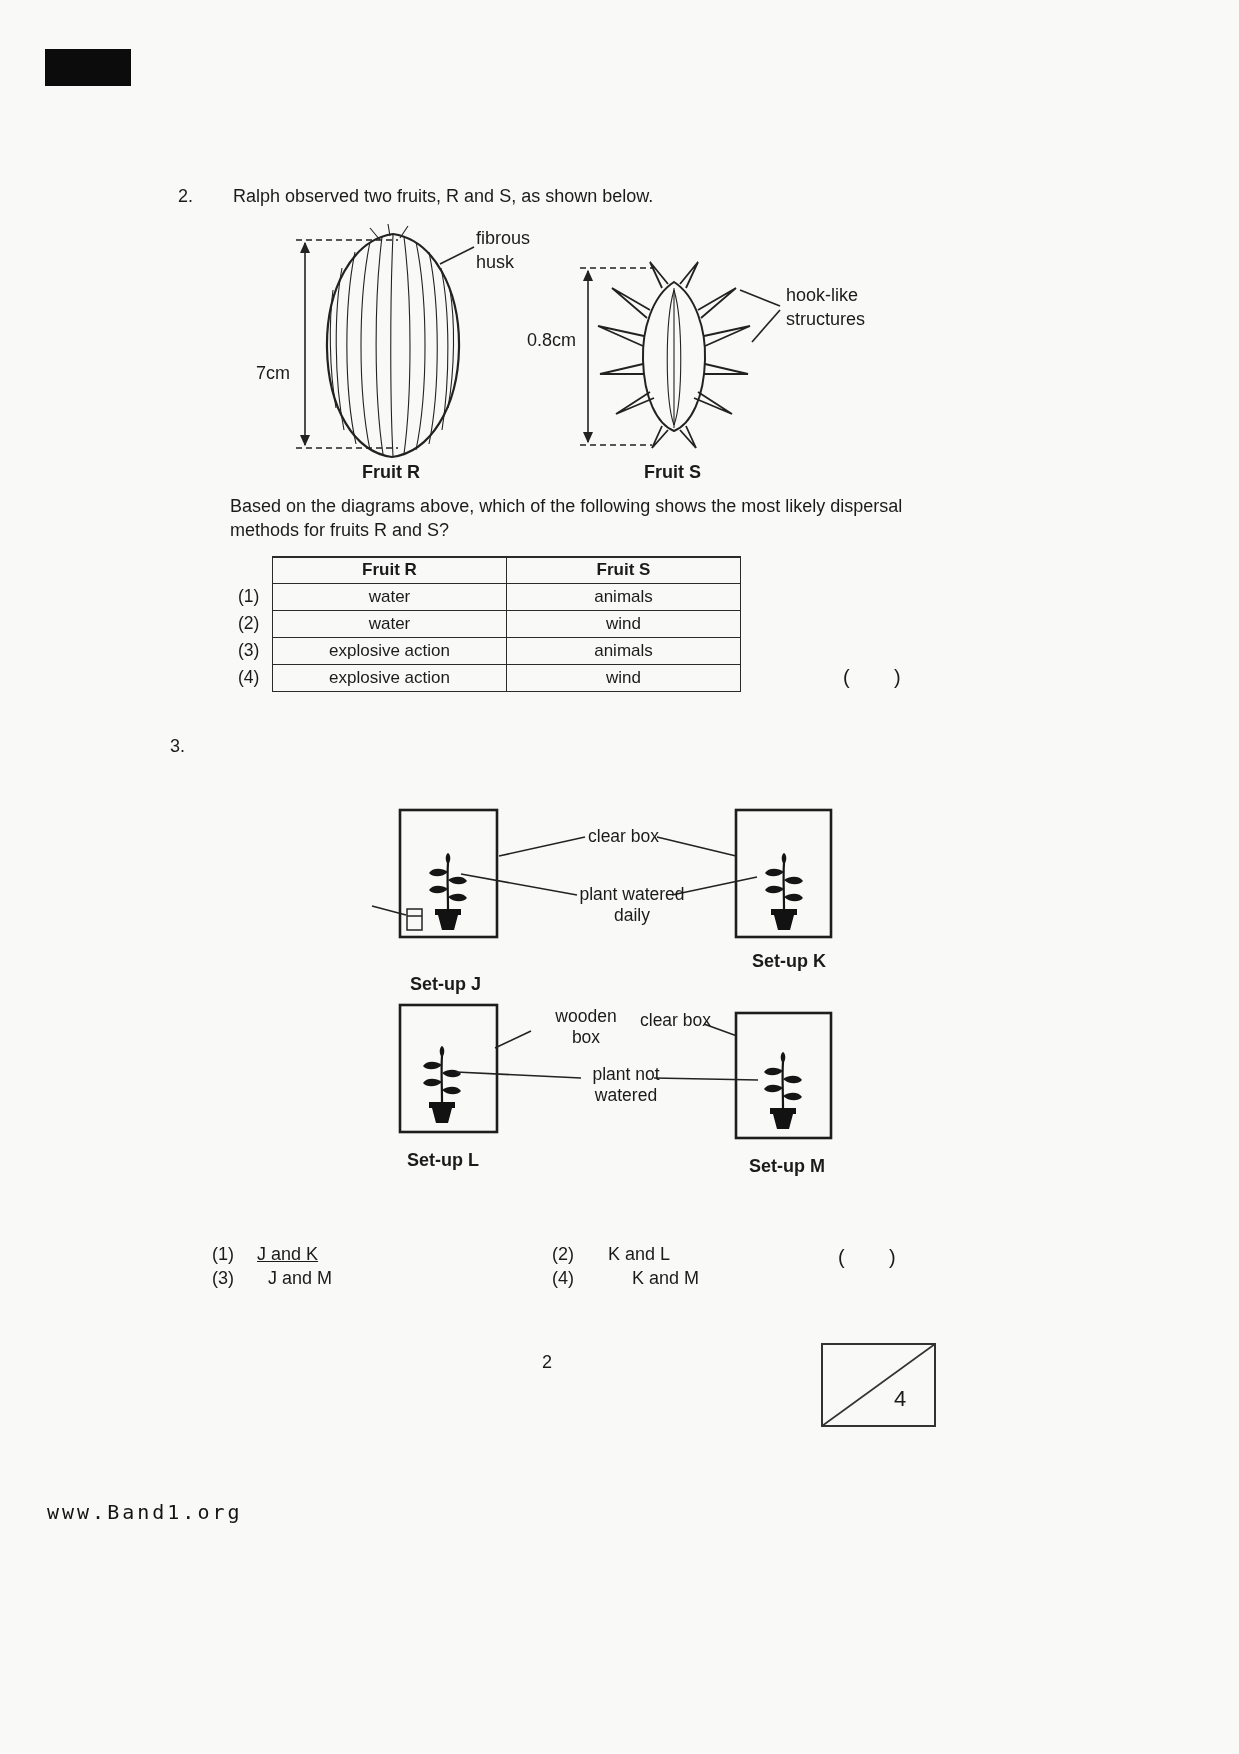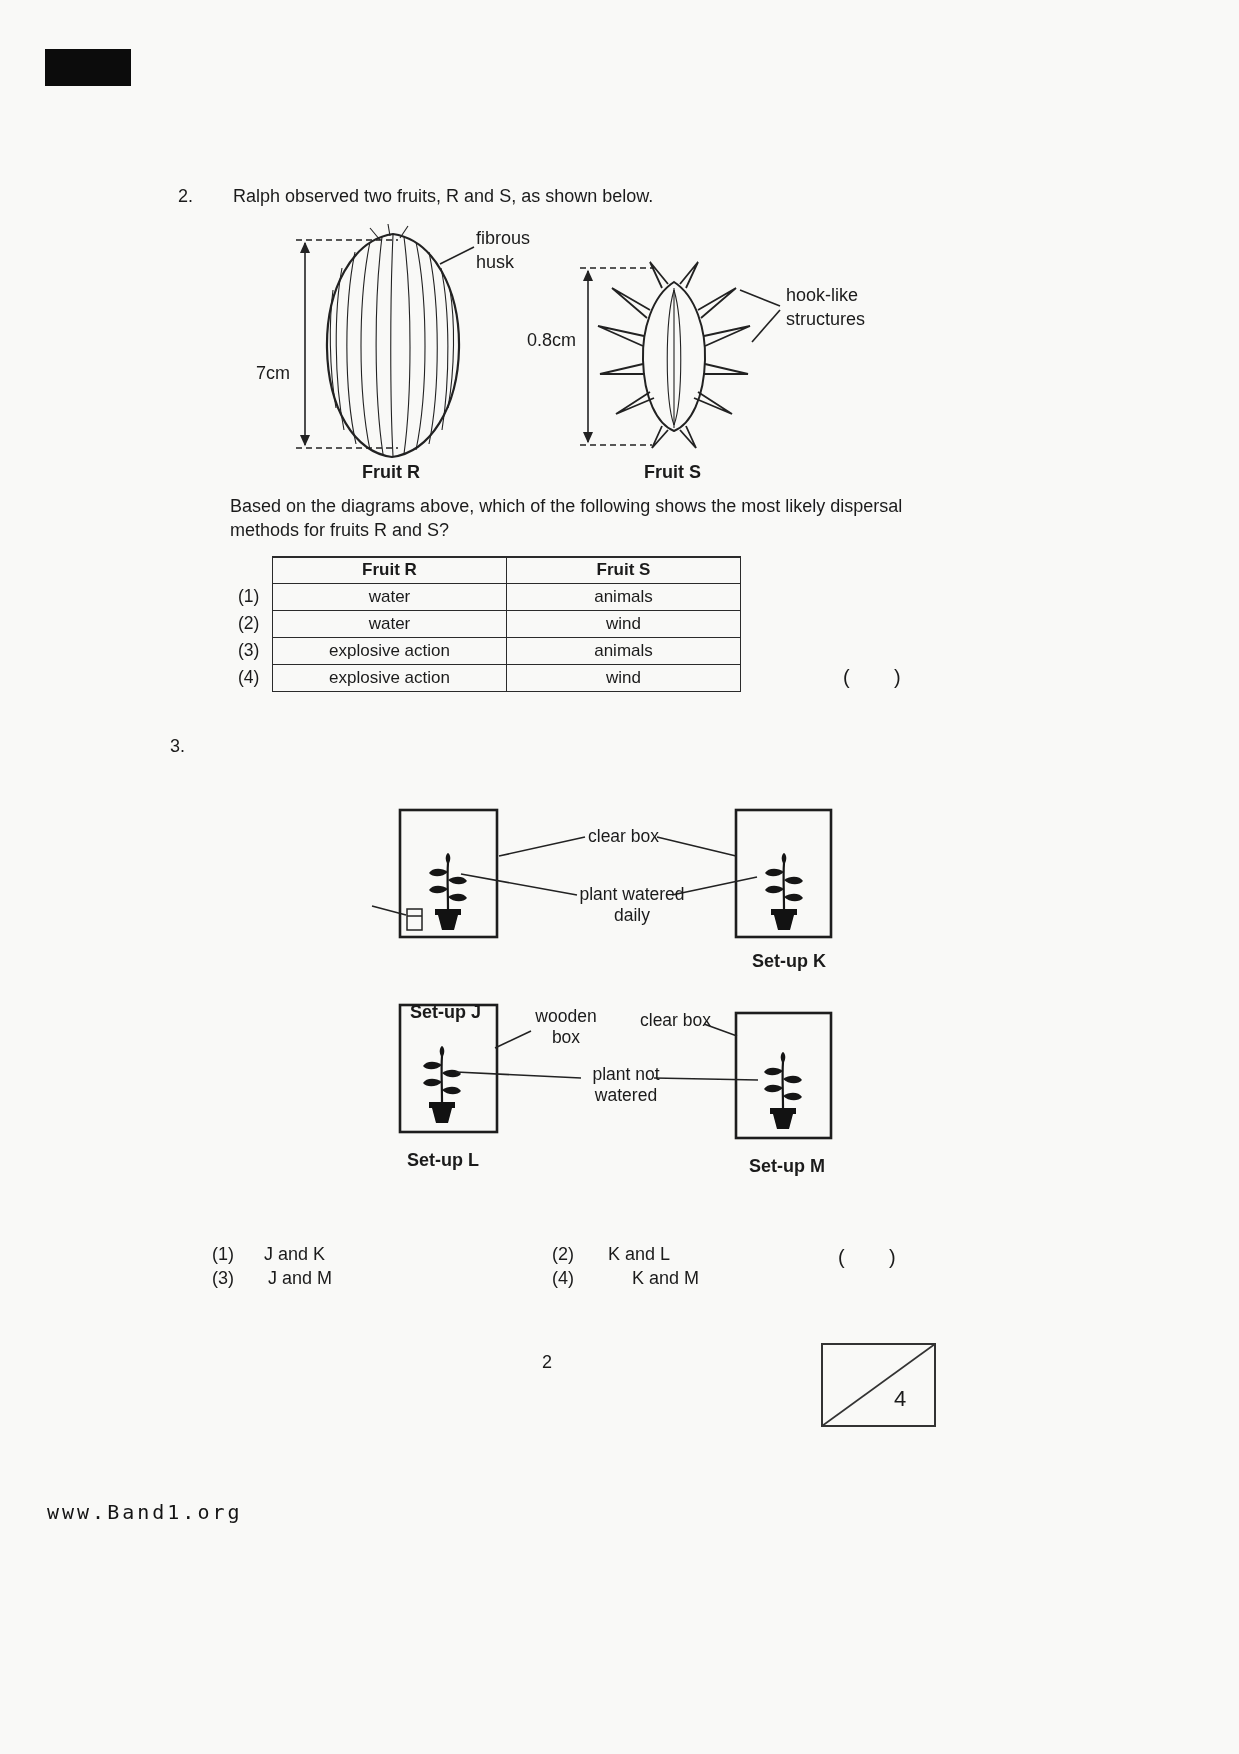--- a/index.html
+++ b/index.html
@@ -189,35 +189,35 @@
   </table>
 
   <div class="abs pre" style="left:843px; top:666px; font-size:20px;">(        )</div>
 
   <div class="abs txt" style="left:170px; top:734px;">3.</div>
 
   <div class="abs sm" style="left:588px; top:826px;">clear box</div>
   <div class="abs sm prelines center" style="left:578px; top:884px; width:108px;">plant watered
 daily</div>
 
-  <div class="abs txt bold" style="left:410px; top:1000px;">Set-up J</div>
+  <div class="abs txt bold" style="left:410px; top:972px;">Set-up J</div>
   <div class="abs txt bold" style="left:752px; top:949px;">Set-up K</div>
 
-  <div class="abs sm prelines center" style="left:532px; top:1006px; width:68px;">wooden
+  <div class="abs sm prelines center" style="left:552px; top:1006px; width:68px;">wooden
 box</div>
   <div class="abs sm" style="left:640px; top:1010px;">clear box</div>
   <div class="abs sm prelines center" style="left:580px; top:1064px; width:92px;">plant not
 watered</div>
 
   <div class="abs txt bold" style="left:407px; top:1148px;">Set-up L</div>
   <div class="abs txt bold" style="left:749px; top:1154px;">Set-up M</div>
 
 
   <div class="abs txt" style="left:212px; top:1242px;">(1)</div>
-  <div class="abs txt" style="left:264px; top:1242px;">J and K</div>
+  <div class="abs txt" style="left:257px; top:1242px;text-decoration:underline;">J and K</div>
   <div class="abs txt" style="left:552px; top:1242px;">(2)</div>
   <div class="abs txt" style="left:608px; top:1242px;">K and L</div>
   <div class="abs txt" style="left:212px; top:1266px;">(3)</div>
   <div class="abs txt" style="left:268px; top:1266px;">J and M</div>
   <div class="abs txt" style="left:552px; top:1266px;">(4)</div>
   <div class="abs txt" style="left:608px; top:1266px;margin-left:24px;">K and M</div>
 
   <div class="abs pre" style="left:838px; top:1246px; font-size:20px;">(        )</div>
 
   <div class="abs txt" style="left:542px; top:1350px;">2</div>

